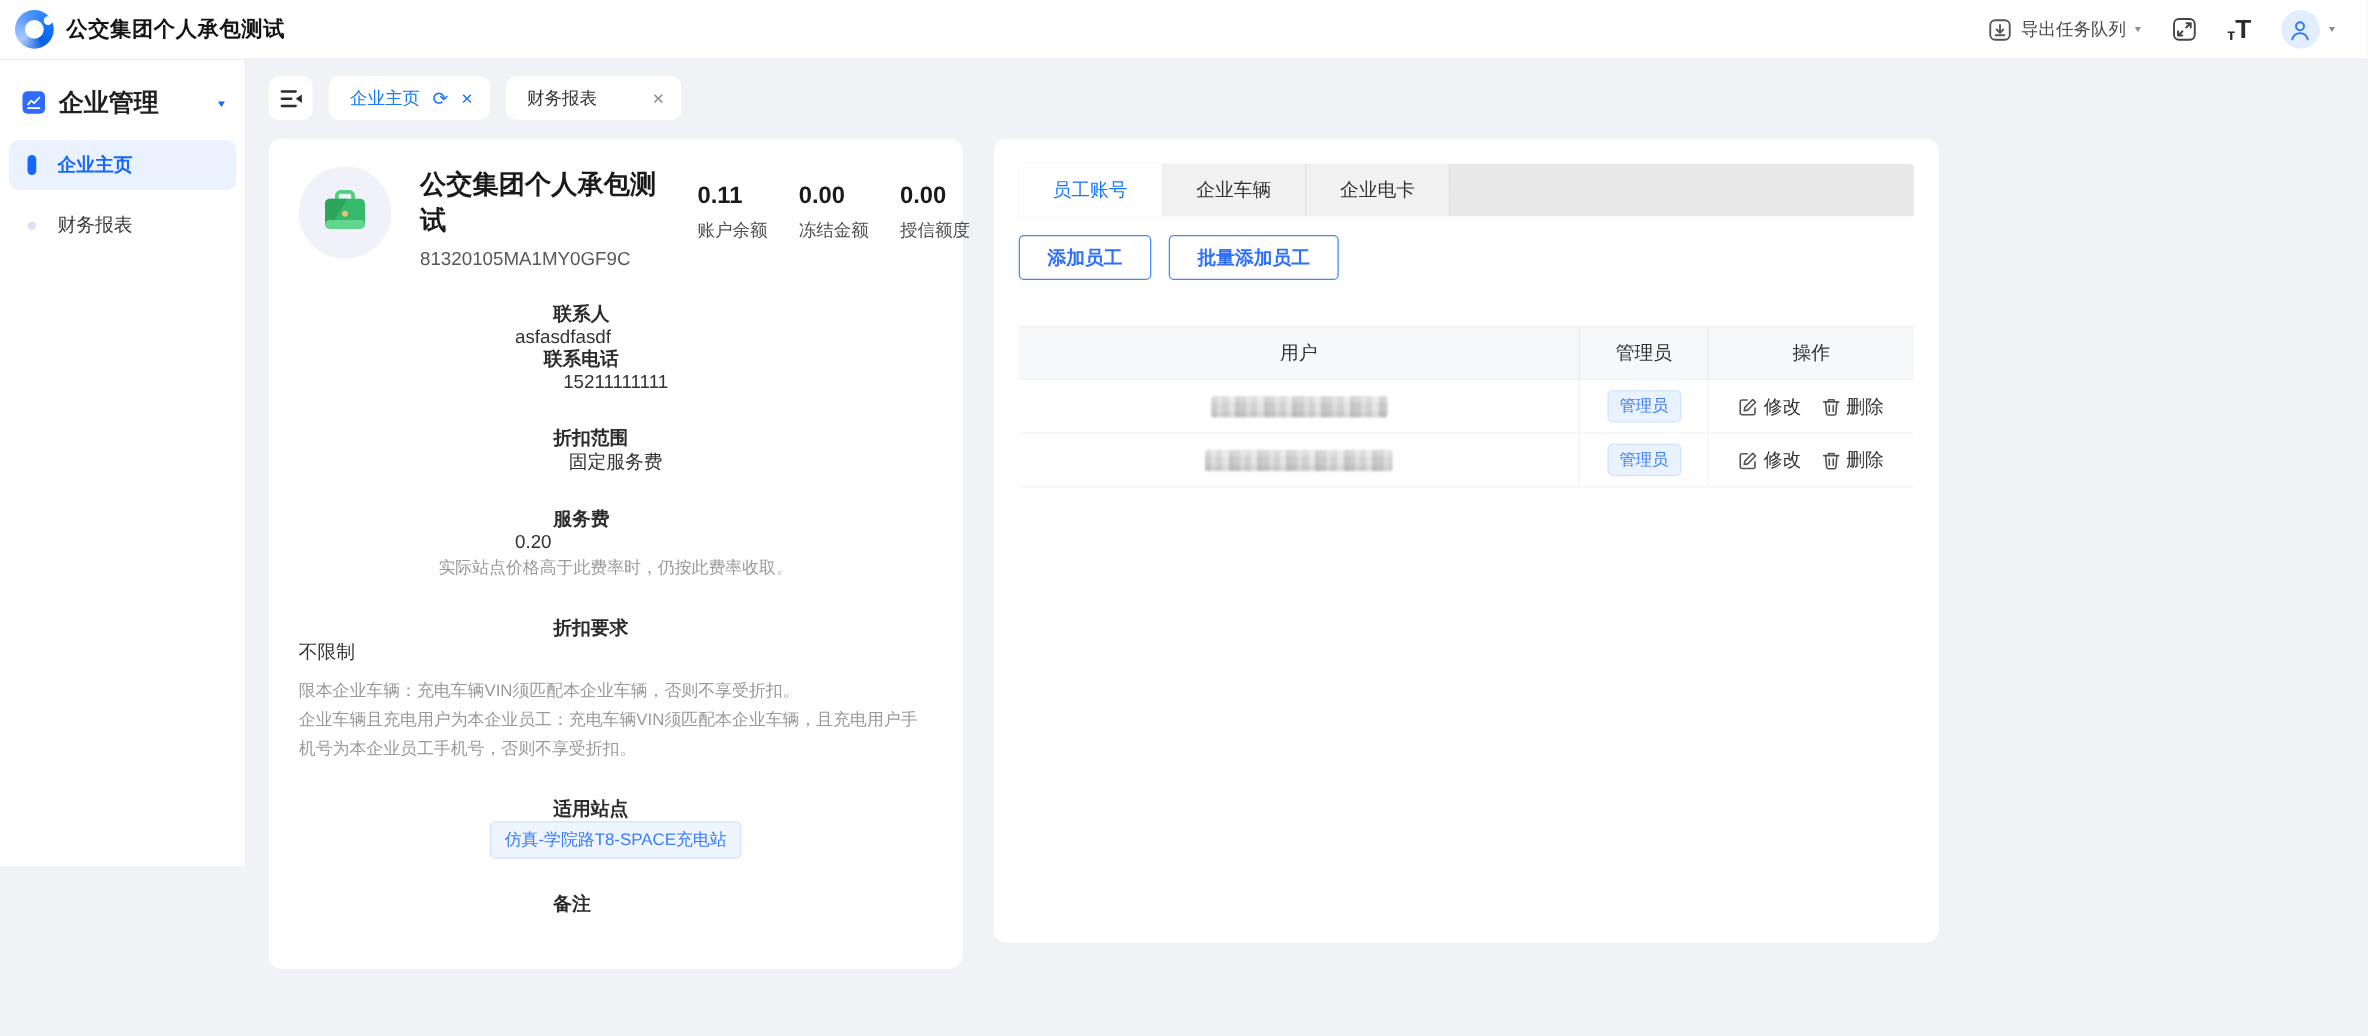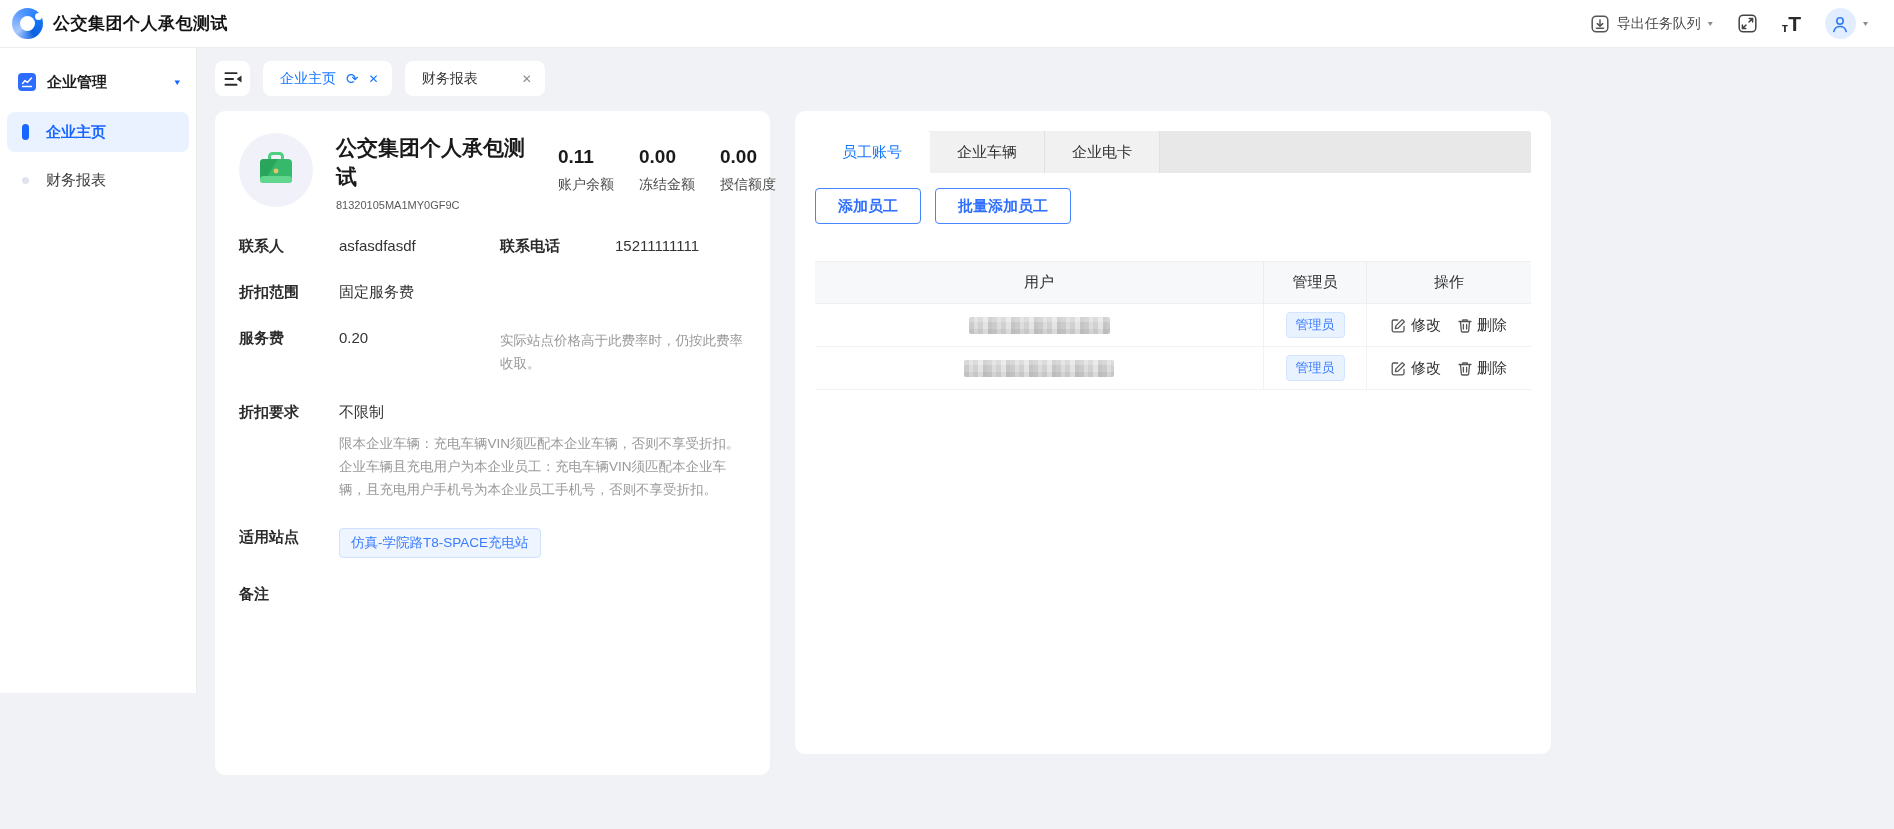--- a/index.html
+++ b/index.html
@@ -20,21 +20,21 @@
   .caret { font-size:10px; color:#8c8c8c; transform:scaleY(.8); }
   .tt { font-weight:700; color:#2b2b2b; cursor:pointer; display:flex; align-items:flex-end; line-height:1; }
   .tt .small { font-size:13px; } .tt .big { font-size:21px; }
   .avatar { width:31px; height:31px; border-radius:50%; background:#e2eeff; display:flex; align-items:center; justify-content:center; }
 
   
   .layout { flex:1; display:flex; min-height:0; }
   .sidebar { width:197px; background:#fff; border-right:1px solid #ececec; padding-top:20px; flex:none; }
   .side-group { display:flex; align-items:center; gap:11px; padding:0 16px 0 18px; height:28px; cursor:pointer; }
   .sg-icon { width:18px; height:18px; background:#2e6bff; border-radius:4px; display:flex; align-items:center; justify-content:center; flex:none; }
-  .sg-label { font-size:15px; font-weight:700; color:#1f1f1f; flex:1; }
+  .sg-label { font-size:20px; font-weight:700; color:#1f1f1f; flex:1; }
   .sg-caret { color:#1766ff; font-size:11px; transform:scaleY(.8); }
   .side-items { margin-top:16px; padding:0 7px; display:flex; flex-direction:column; gap:8px; }
   .side-item { height:40px; border-radius:8px; display:flex; align-items:center; padding-left:15px; gap:17px; font-size:15px; color:#3a3a3a; cursor:pointer; }
   .side-item .dot { width:7px; height:7px; border-radius:4px; background:#dfe3ef; flex:none; }
   .side-item.active { background:#eaf2ff; color:#1766ff; font-weight:700; }
   .side-item.active .dot { height:16px; background:#1766ff; }
 
   
   .main { flex:1; min-width:0; display:flex; flex-direction:column; padding:13px 0 0 18px; }
   .tabstrip { display:flex; align-items:center; gap:13px; margin-bottom:15px; flex:none; }
@@ -48,26 +48,26 @@
 
   .content { flex:1; display:flex; gap:25px; align-items:flex-start; min-height:0; }
 
   
   .card-left { width:555px; background:#fff; border-radius:10px; padding:22px 24px; height:664px; flex:none; }
   .company-head { display:flex; gap:23px; margin-bottom:26px; }
   .company-avatar { width:74px; height:74px; border-radius:50%; background:#f1f1fa; display:flex; align-items:center; justify-content:center; flex:none; }
   .company-meta { display:flex; gap:16px; }
   .cname-block { width:206px; flex:none; }
   .cname { font-size:21px; font-weight:700; color:#1a1a1a; line-height:1.4; }
-  .ccode { margin-top:7px; font-size:11px; color:#595959; }
+  .ccode { margin-top:7px; font-size:15px; color:#595959; }
   .stats { display:flex; gap:17px; padding-top:13px; }
   .stat-v { font-size:19px; font-weight:700; color:#1a1a1a; }
   .stat-l { margin-top:6px; font-size:14px; color:#4d4d4d; width:64px; line-height:1.5; }
 
-  .irow { display:flex; margin-bottom:27px; align-items:flex-start; }
+  .irow { display:flex; margin-bottom:27px; align-items:center;flex-direction:column; }
   .f-label { width:100px; flex:none; font-size:15px; font-weight:700; color:#2b2b2b; }
   .f-label2 { width:115px; flex:none; font-size:15px; font-weight:700; color:#2b2b2b; }
   .f-value { font-size:15px; color:#333; }
   .fw { width:161px; flex:none; }
   .note { color:#999; font-size:13.5px; line-height:1.7; white-space:pre-line; }
   .note-inline { flex:1; padding-top:1px; }
   .vcol { display:flex; flex-direction:column; gap:11px; flex:1; }
   .station-tag { display:inline-block; align-self:flex-start; background:#eef5ff; border:1px solid #cfe1ff; color:#3a7bff; font-size:13.5px; padding:5px 11px; border-radius:4px; cursor:pointer; }
 
   

